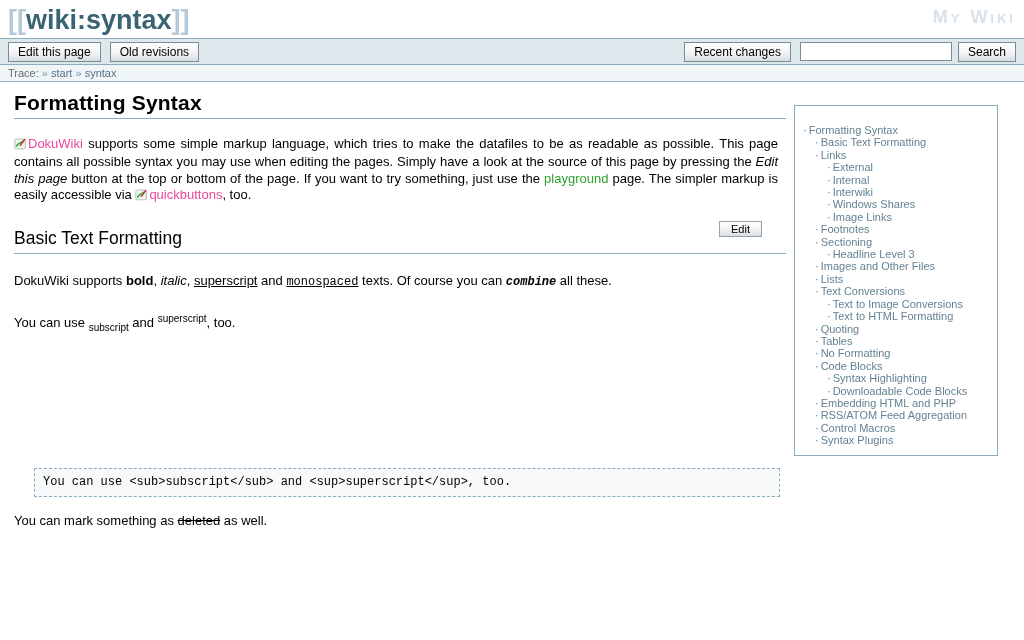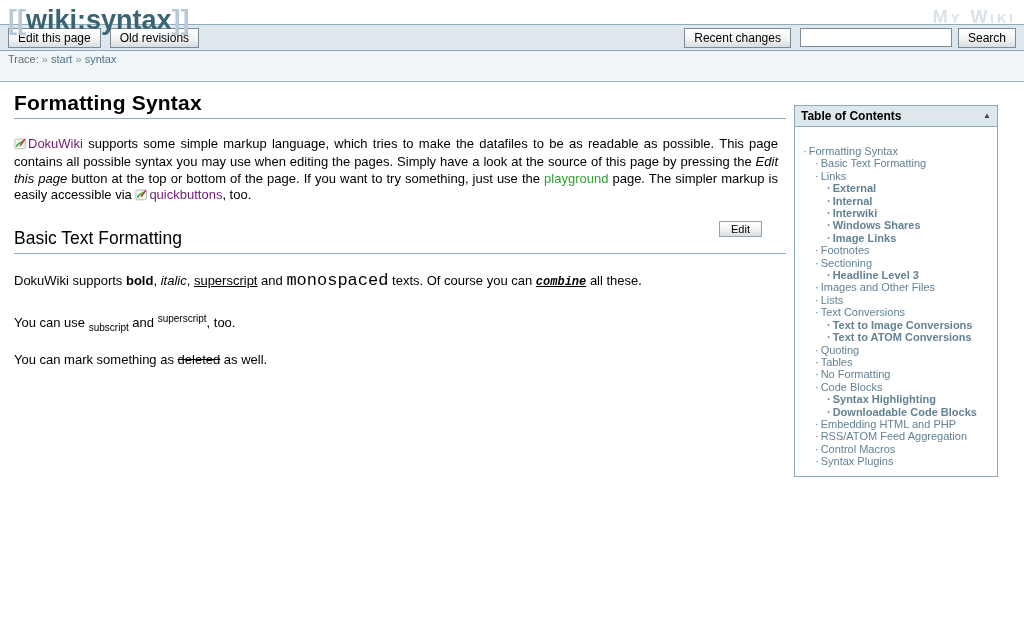--- a/index.html
+++ b/index.html
@@ -1,83 +1,83 @@
 <!DOCTYPE html>
 <html><head>
 <meta charset="utf-8">
 <style>
   * { margin:0; padding:0; box-sizing:border-box; }
   html,body { width:1024px; height:640px; overflow:hidden; }
   body { background:#fff; font-family:"Liberation Sans", sans-serif; color:#000; }
 
   
-  .header { height:24px; padding:4px 8px 0; position:relative; background:#fff; }
+  .header { height:38px; padding:4px 8px 0; position:relative; background:#fff; }
   .wiki-id { font-size:27px; font-weight:bold; color:#3a6473; line-height:32px; }
   .wiki-id .bracket { color:#b5cad6; }
   .site-name { position:absolute; right:8px; top:7px; font-size:18px; font-weight:bold;
                color:#d9e2e9; font-variant:small-caps; letter-spacing:3px; }
 
   
   .buttonbar { height:27px; background:#dee7ec; border-top:1px solid #8cacbb;
                border-bottom:1px solid #8cacbb; display:flex; align-items:center; padding:0 8px; }
   .btn { font-family:"Liberation Sans", sans-serif; font-size:12px; color:#000;
          background:linear-gradient(#ffffff, #f2f4f5 55%, #d7dde1);
          border:1px solid #7c8b94; padding:2px 9px; margin-right:9px; cursor:pointer; height:20px; }
   .spacer { flex:1; }
   .search-input { width:152px; height:19px; border:1px solid #7c8b94; font-size:12px;
                   padding:1px 4px; margin-right:6px; background:#fff;
                   font-family:"Liberation Sans", sans-serif; }
   .btn.last { margin-right:0; }
 
   
-  .tracebar { height:31px; background:#f0f5f8; border-bottom:1px solid #9db4c2;
+  .tracebar { height:17px; background:#f0f5f8; border-bottom:1px solid #9db4c2;
               font-size:11px; color:#626d75; padding:2px 8px; }
   .tracebar a { color:#527286; text-decoration:none; cursor:pointer; }
   .trace-sep { color:#7d98a8; }
 
   
   .content { padding:0 14px; }
 
   .toc { float:right; width:204px; border:1px solid #8cacbb; margin:14px 12px 12px 16px;
          font-size:11px; background:#fff; }
   .toc-header { background:#dee7ec; border-bottom:1px solid #8cacbb; padding:3px 6px;
                 display:flex; align-items:center; }
   .toc-title { font-weight:bold; font-size:12px; color:#000; }
   .toc-toggle { margin-left:auto; font-size:8px; color:#444; cursor:pointer; line-height:12px; }
   .toc-body { padding:18px 4px 8px; }
   .toc-item { line-height:12.4px; white-space:nowrap; }
   .toc-item.lvl1 { padding-left:4px; }
   .toc-item.lvl2 { padding-left:16px; }
-  .toc-item.lvl3 { padding-left:28px;font-weight:bold; }
+  .toc-item.lvl3 { padding-left:28px; }
   .toc-bullet { color:#638293; margin-right:2px; }
   .toc-link { color:#638293; text-decoration:none; cursor:pointer; }
 
   h1.page-title { font-size:21px; font-weight:bold; width:772px; margin-top:9px;
                   padding-bottom:3px; border-bottom:1px solid #8cacbb; letter-spacing:0.2px; }
   p { font-size:13px; line-height:17px; }
   .intro { width:772px; text-align:justify; margin-top:17px; line-height:16.4px; }
-  a.interwiki { color:#701a75; text-decoration:none; cursor:pointer; }
+  a.interwiki { color:#ec4899; text-decoration:none; cursor:pointer; }
   a.wikilink1 { color:#2fa12f; text-decoration:none; cursor:pointer; }
   .iw-icon { display:inline-block; vertical-align:-2px; margin-right:1px; }
 
   .secedit { float:right; margin:13px 16px 0 0; }
   .secedit button { font-family:"Liberation Sans", sans-serif; font-size:11px; padding:1px 11px;
                     background:linear-gradient(#ffffff, #f0f2f3 55%, #d7dde1);
                     border:1px solid #96a2aa; cursor:pointer; }
 
   h2.section-title { font-size:17.5px; font-weight:normal; width:772px; margin-top:22px;
                      padding-bottom:4px; border-bottom:1px solid #8cacbb; }
 
   .btf { margin-top:18px; }
   b.strong { font-weight:bold; }
   .em { font-style:italic; }
   .u { text-decoration:underline; }
-  .mono { font-family:"Liberation Mono", monospace; font-size:17px; }
+  .mono { font-family:"Liberation Mono", monospace; font-size:12px;text-decoration:underline; }
   .combine { font-family:"Liberation Mono", monospace; font-size:12px; font-weight:bold;
-             font-style:italic; text-decoration:underline; }
+             font-style:italic; }
   .del { text-decoration:line-through; }
 
   pre.code { font-family:"Liberation Mono", monospace; font-size:12px; line-height:15.5px;
              background:#f7f9fa; border:1px dashed #8cacbb; padding:6px 8px;
              margin:10px 0 0 20px; white-space:pre; overflow:hidden; }
   .pre-narrow { width:746px; }
   pre.mt12 { margin-top:12px; }
 
   .subsup-line { margin-top:19px; }
   .subsup-line sub, .subsup-line sup { font-size:10px; }
@@ -104,41 +104,37 @@
   <span>Trace:</span>
   <span class="trace-sep">»</span>
   <a>start</a>
   <span class="trace-sep">»</span>
   <a>syntax</a>
 </div>
 
 <div class="content">
 
   <div class="toc">
-    <div class="toc-header">
-      <span class="toc-title">Table of Contents</span>
-      <span class="toc-toggle">▲</span>
-    </div>
     <div class="toc-body">
         <div class="toc-item lvl1"><span class="toc-bullet">·</span><a class="toc-link">Formatting Syntax</a></div>
         <div class="toc-item lvl2"><span class="toc-bullet">·</span><a class="toc-link">Basic Text Formatting</a></div>
         <div class="toc-item lvl2"><span class="toc-bullet">·</span><a class="toc-link">Links</a></div>
         <div class="toc-item lvl3"><span class="toc-bullet">·</span><a class="toc-link">External</a></div>
         <div class="toc-item lvl3"><span class="toc-bullet">·</span><a class="toc-link">Internal</a></div>
         <div class="toc-item lvl3"><span class="toc-bullet">·</span><a class="toc-link">Interwiki</a></div>
         <div class="toc-item lvl3"><span class="toc-bullet">·</span><a class="toc-link">Windows Shares</a></div>
         <div class="toc-item lvl3"><span class="toc-bullet">·</span><a class="toc-link">Image Links</a></div>
         <div class="toc-item lvl2"><span class="toc-bullet">·</span><a class="toc-link">Footnotes</a></div>
         <div class="toc-item lvl2"><span class="toc-bullet">·</span><a class="toc-link">Sectioning</a></div>
         <div class="toc-item lvl3"><span class="toc-bullet">·</span><a class="toc-link">Headline Level 3</a></div>
         <div class="toc-item lvl2"><span class="toc-bullet">·</span><a class="toc-link">Images and Other Files</a></div>
         <div class="toc-item lvl2"><span class="toc-bullet">·</span><a class="toc-link">Lists</a></div>
         <div class="toc-item lvl2"><span class="toc-bullet">·</span><a class="toc-link">Text Conversions</a></div>
         <div class="toc-item lvl3"><span class="toc-bullet">·</span><a class="toc-link">Text to Image Conversions</a></div>
-        <div class="toc-item lvl3"><span class="toc-bullet">·</span><a class="toc-link">Text to ATOM Conversions</a></div>
+        <div class="toc-item lvl3"><span class="toc-bullet">·</span><a class="toc-link">Text to HTML Formatting</a></div>
         <div class="toc-item lvl2"><span class="toc-bullet">·</span><a class="toc-link">Quoting</a></div>
         <div class="toc-item lvl2"><span class="toc-bullet">·</span><a class="toc-link">Tables</a></div>
         <div class="toc-item lvl2"><span class="toc-bullet">·</span><a class="toc-link">No Formatting</a></div>
         <div class="toc-item lvl2"><span class="toc-bullet">·</span><a class="toc-link">Code Blocks</a></div>
         <div class="toc-item lvl3"><span class="toc-bullet">·</span><a class="toc-link">Syntax Highlighting</a></div>
         <div class="toc-item lvl3"><span class="toc-bullet">·</span><a class="toc-link">Downloadable Code Blocks</a></div>
         <div class="toc-item lvl2"><span class="toc-bullet">·</span><a class="toc-link">Embedding HTML and PHP</a></div>
         <div class="toc-item lvl2"><span class="toc-bullet">·</span><a class="toc-link">RSS/ATOM Feed Aggregation</a></div>
         <div class="toc-item lvl2"><span class="toc-bullet">·</span><a class="toc-link">Control Macros</a></div>
         <div class="toc-item lvl2"><span class="toc-bullet">·</span><a class="toc-link">Syntax Plugins</a></div>
@@ -161,16 +157,17 @@
     <button>Edit</button>
   </div>
 
   <h2 class="section-title">Basic Text Formatting</h2>
 
   <p class="btf"><span>DokuWiki supports </span><b class="strong">bold</b><span>, </span><span class="em">italic</span><span>, </span><span class="u">superscript</span><span> and </span><span class="mono">monospaced</span><span> texts. Of course you can </span><span class="combine">combine</span><span> all these.</span></p>
 
 
   <p class="subsup-line"><span>You can use </span><sub>subscript</sub><span> and </span><sup>superscript</sup><span>, too.</span></p>
 
+  <pre class="code pre-narrow mt12">You can use &lt;sub&gt;subscript&lt;/sub&gt; and &lt;sup&gt;superscript&lt;/sup&gt;, too.</pre>
 
   <p class="del-line"><span>You can mark something as </span><span class="del">deleted</span><span> as well.</span></p>
 
 </div>
 
 </body></html>

